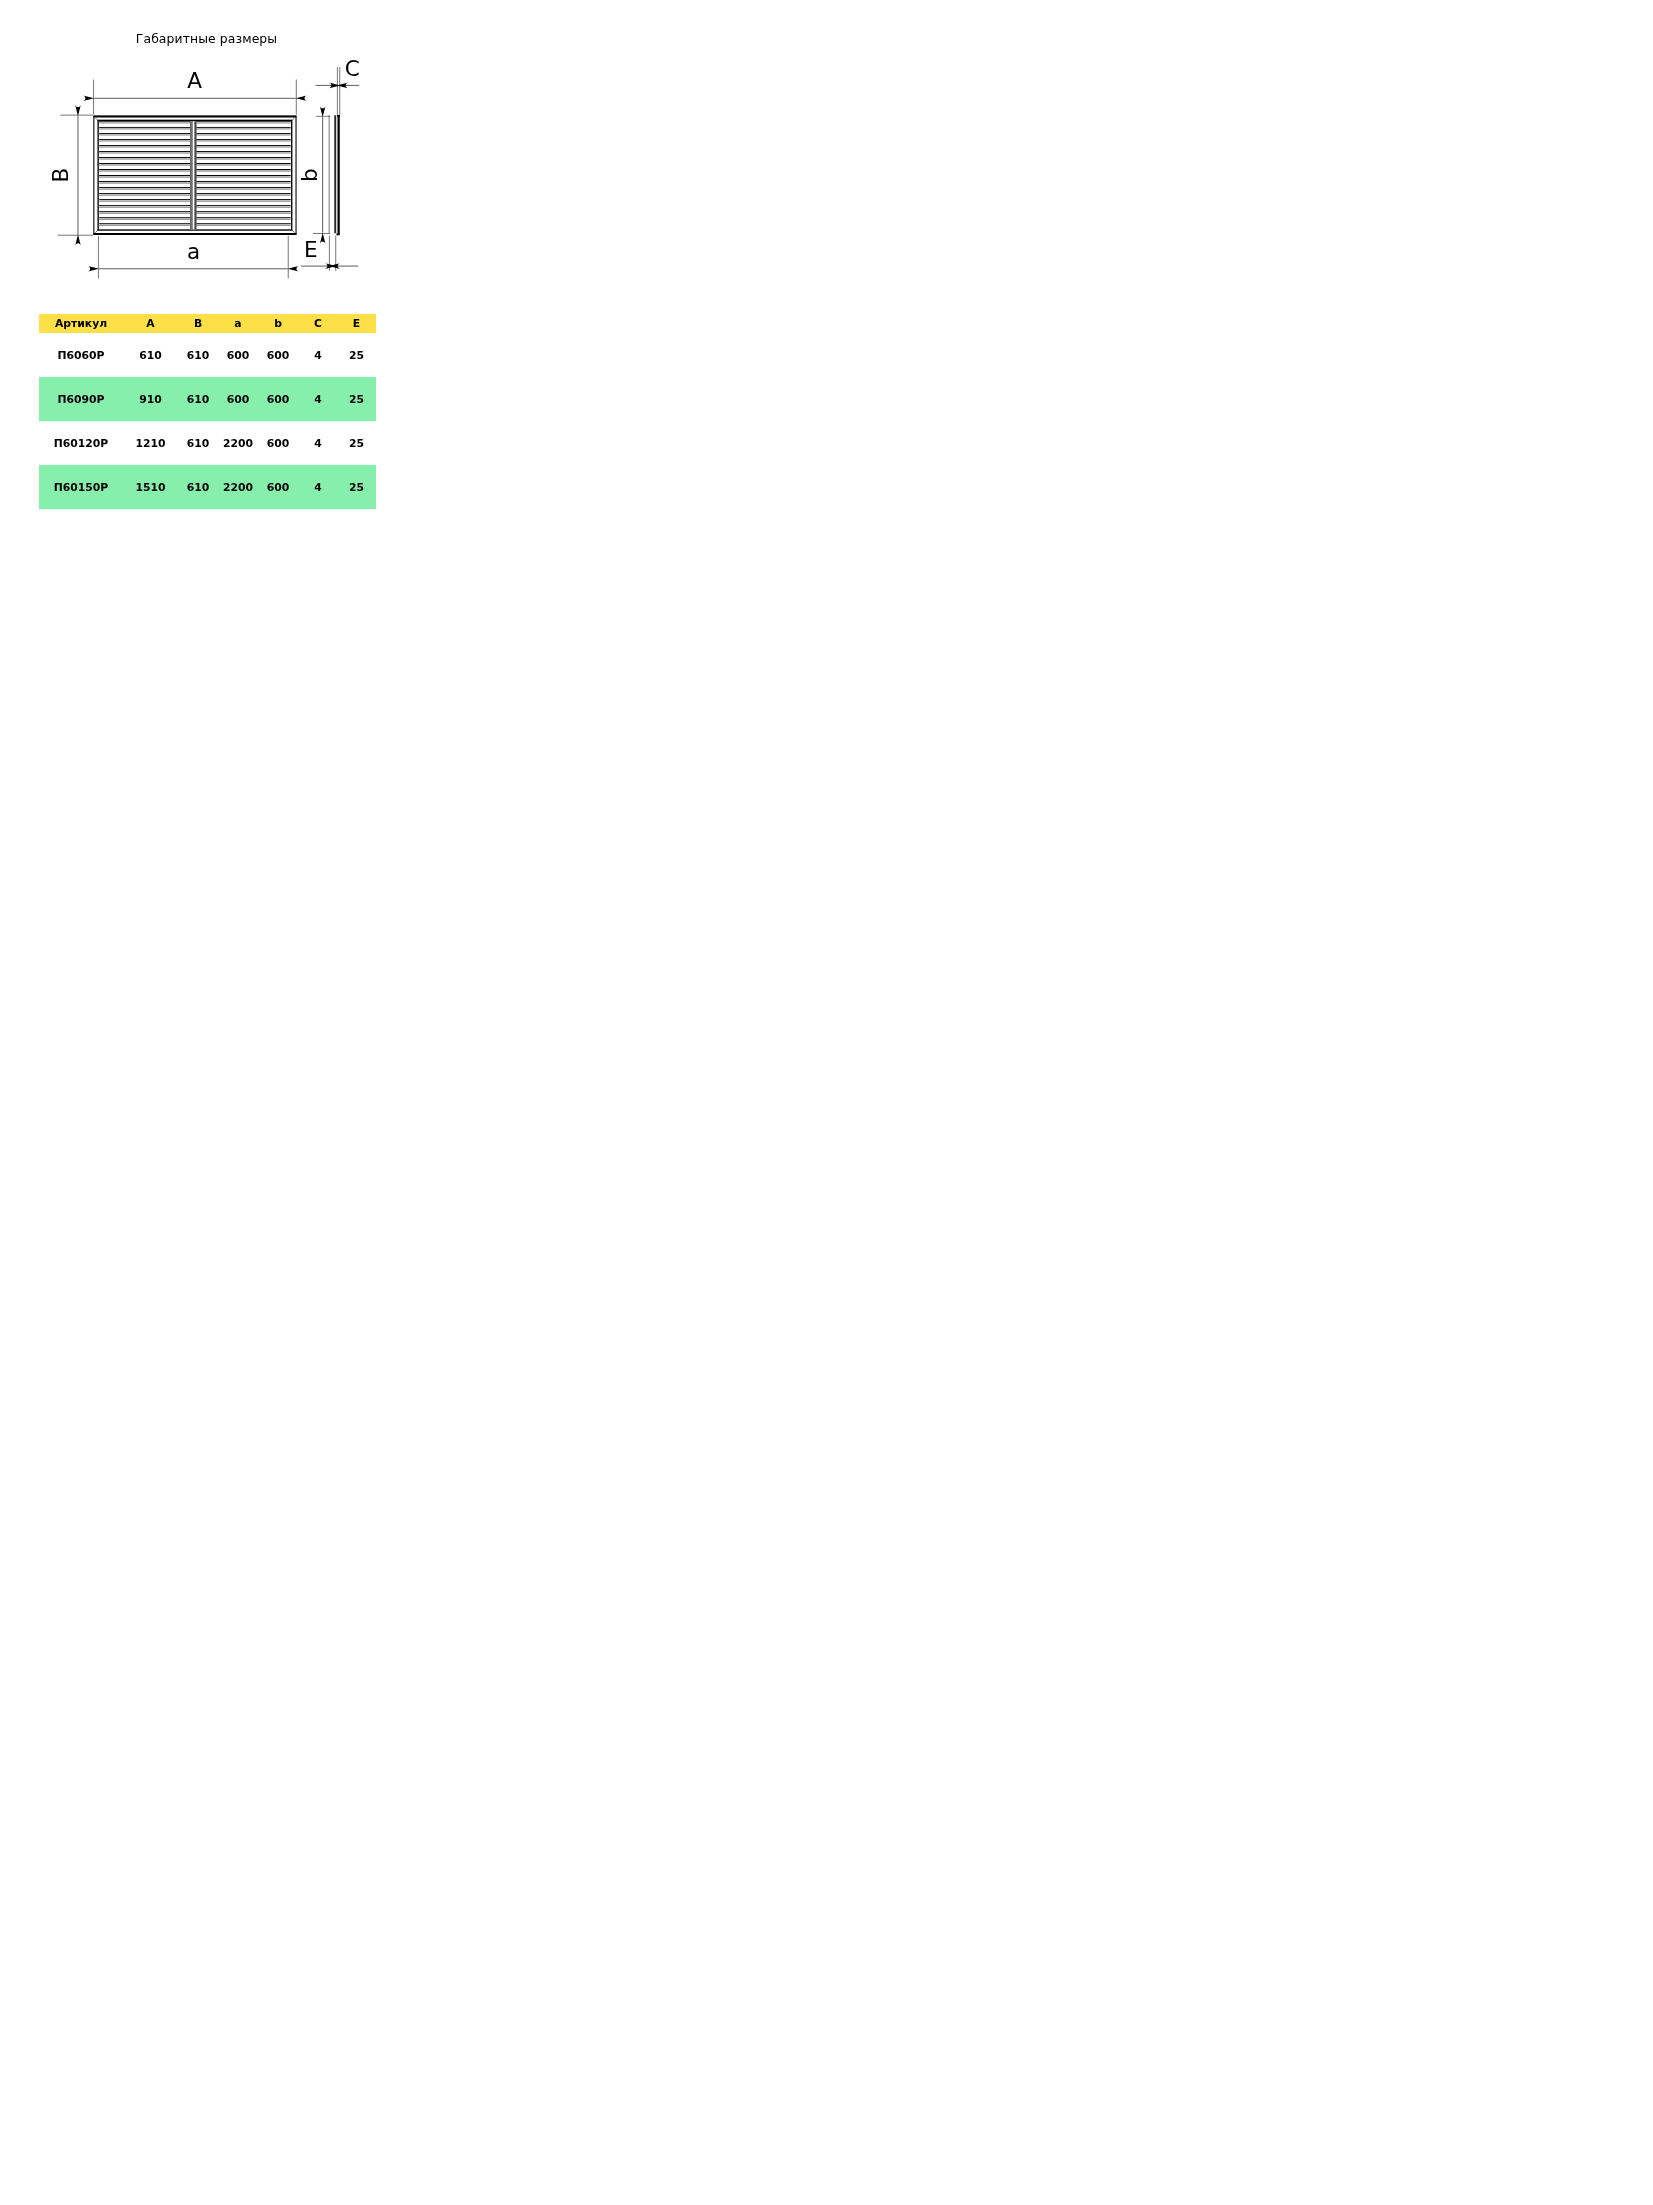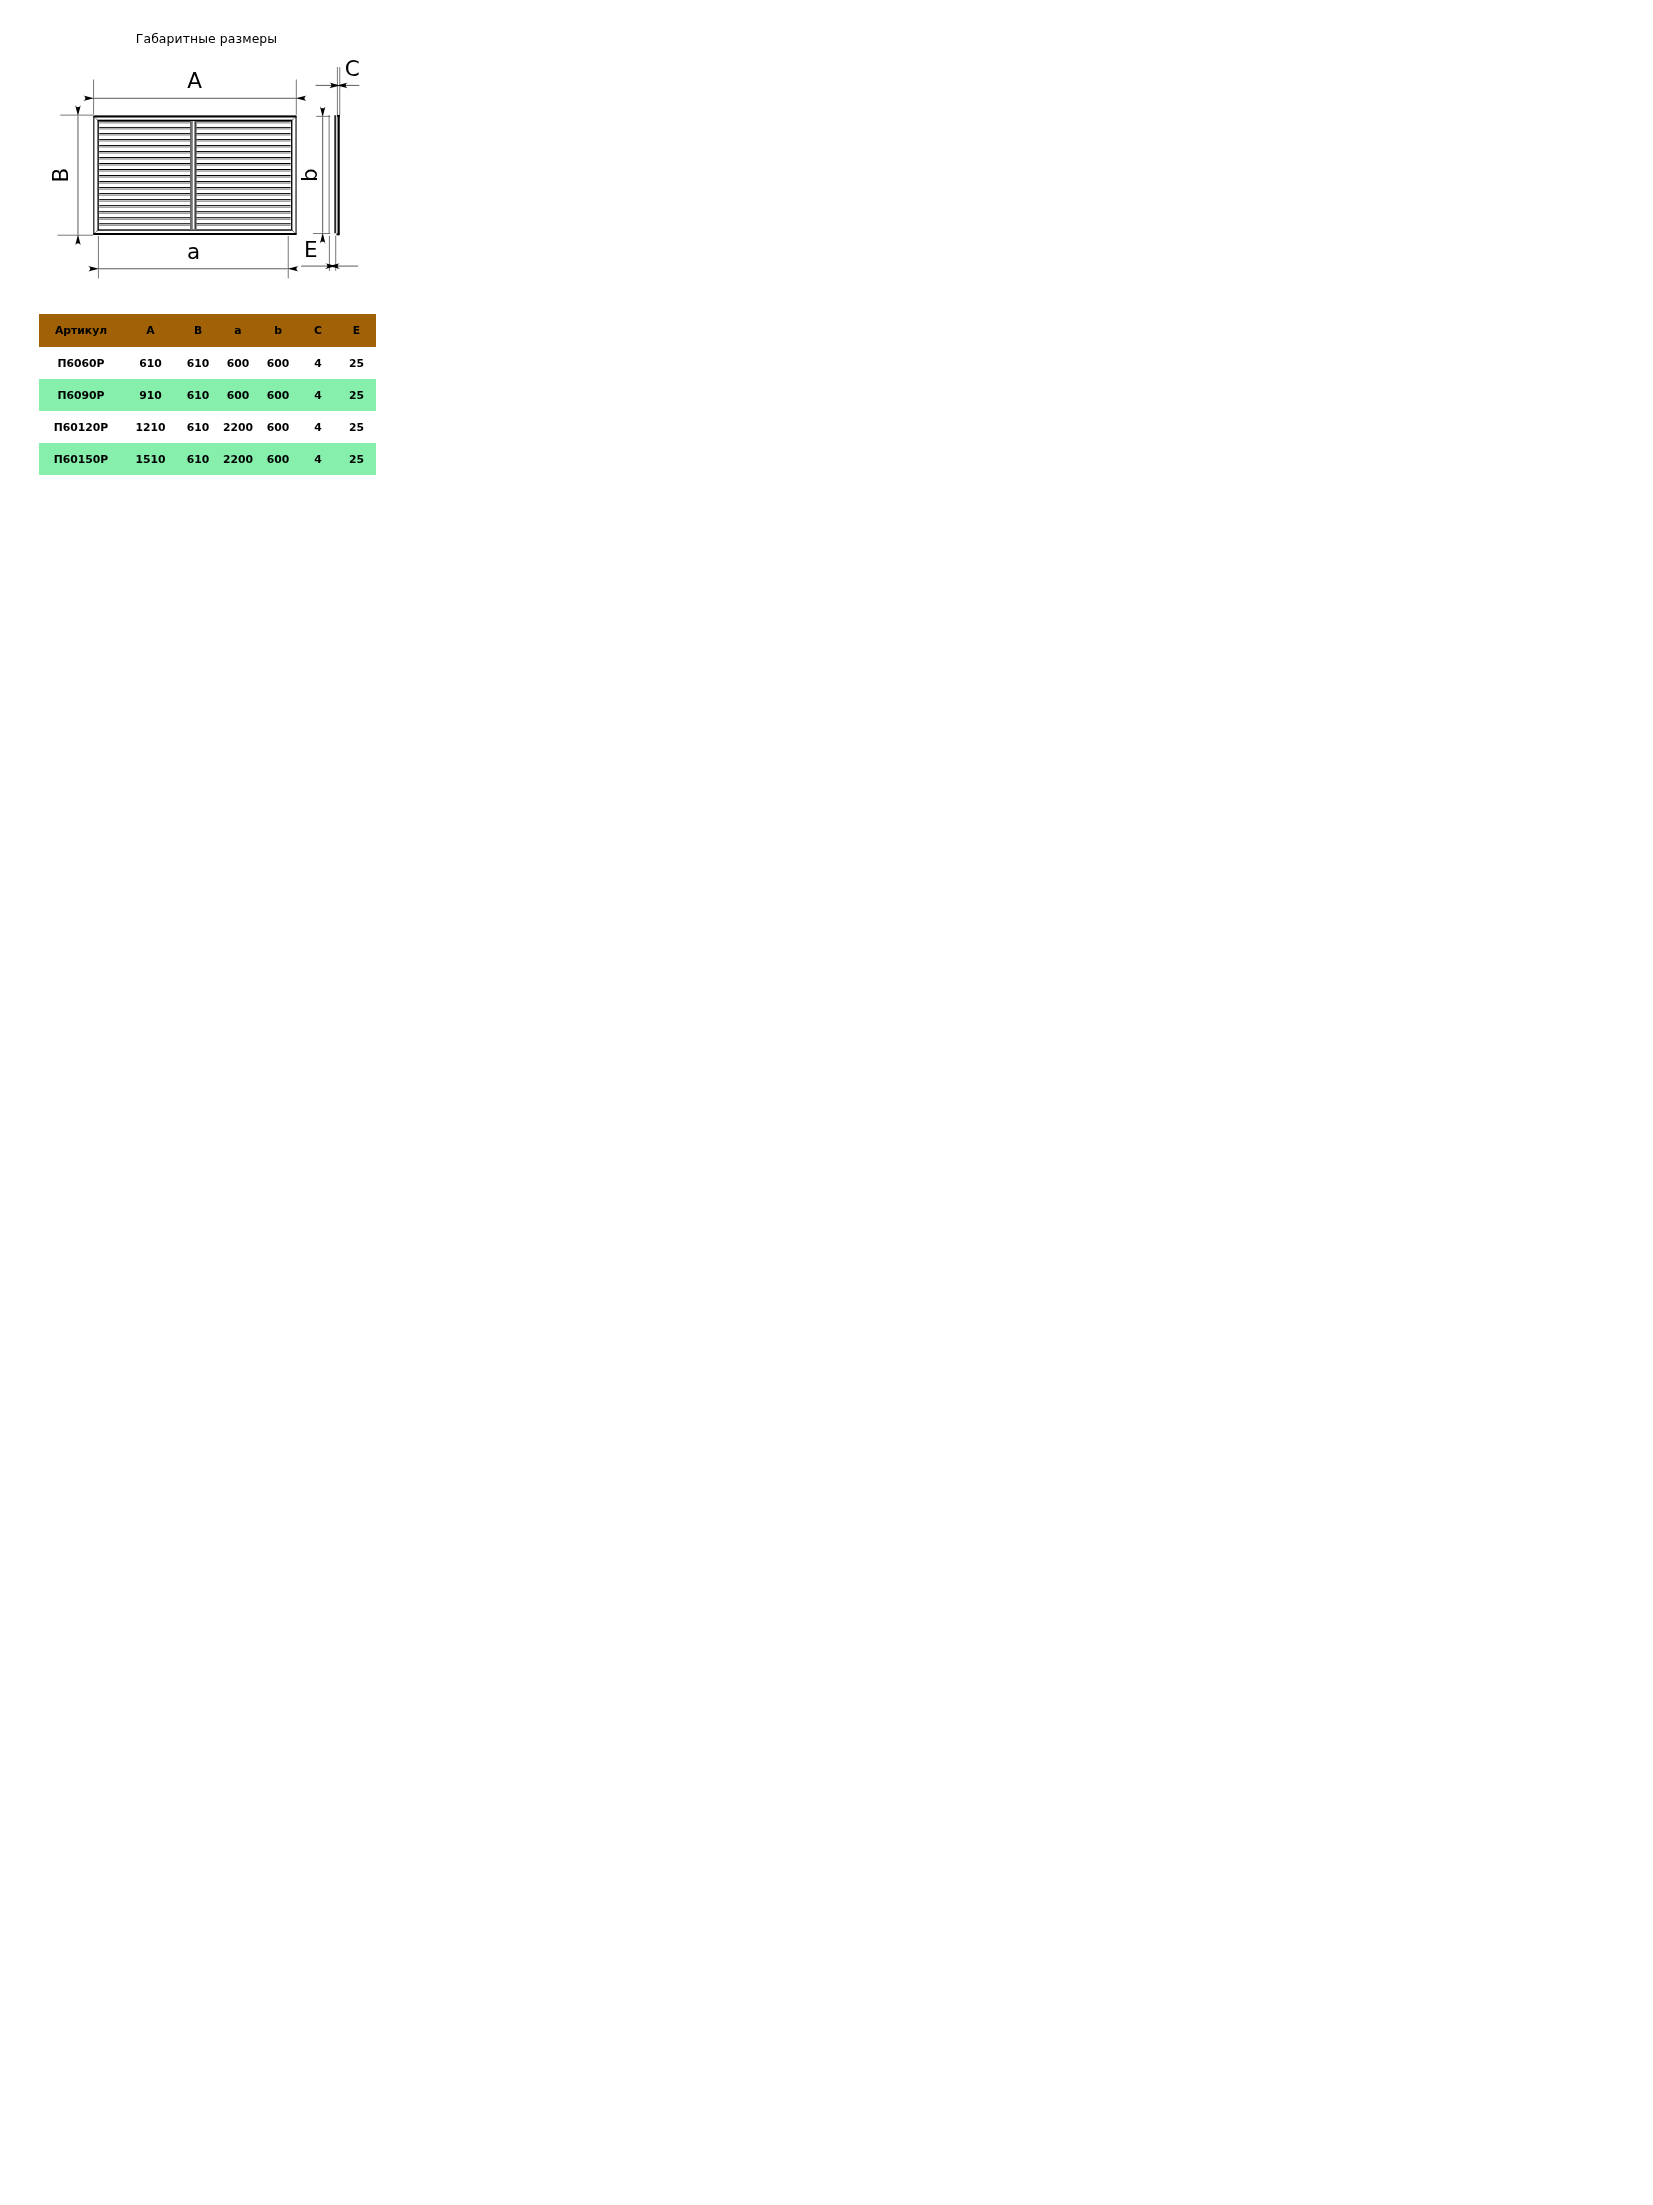--- a/index.html
+++ b/index.html
@@ -9,22 +9,22 @@
          font-size:12.4px;font-weight:400;color:#000;letter-spacing:0.1px;}
   svg{position:absolute;left:0;top:0;}
   .thin{stroke:#000;stroke-width:1;fill:none;}
   .dim{stroke:#000;stroke-width:1.2;fill:none;}
   .frame2{stroke:#000;stroke-width:2;fill:#fff;}
   .frame25{stroke:#000;stroke-width:2.5;fill:none;}
   .thick{stroke:#000;fill:none;}
   .dimtxt{font-family:"DejaVu Sans","Liberation Sans",sans-serif;font-size:40px;fill:#000;}
   .spec-table{position:absolute;left:39px;top:314px;width:337px;}
   .t-row{display:grid;grid-template-columns:84px 55px 40px 40px 40px 40px 37px;
-         align-items:center;height:32px;}
-  .t-head{height:33px;background:#a16207;}
+         align-items:center;height:44px;}
+  .t-head{height:19px;background:#fde047;}
   .t-cell{text-align:center;font-size:10.8px;font-weight:700;color:#000;}
   .row-alt{background:#86efac;}
   .row-plain{background:#ffffff;}
 </style>
 </head>
 <body>
 
 <div class="page">
 
   <div class="title">Габаритные размеры</div>

